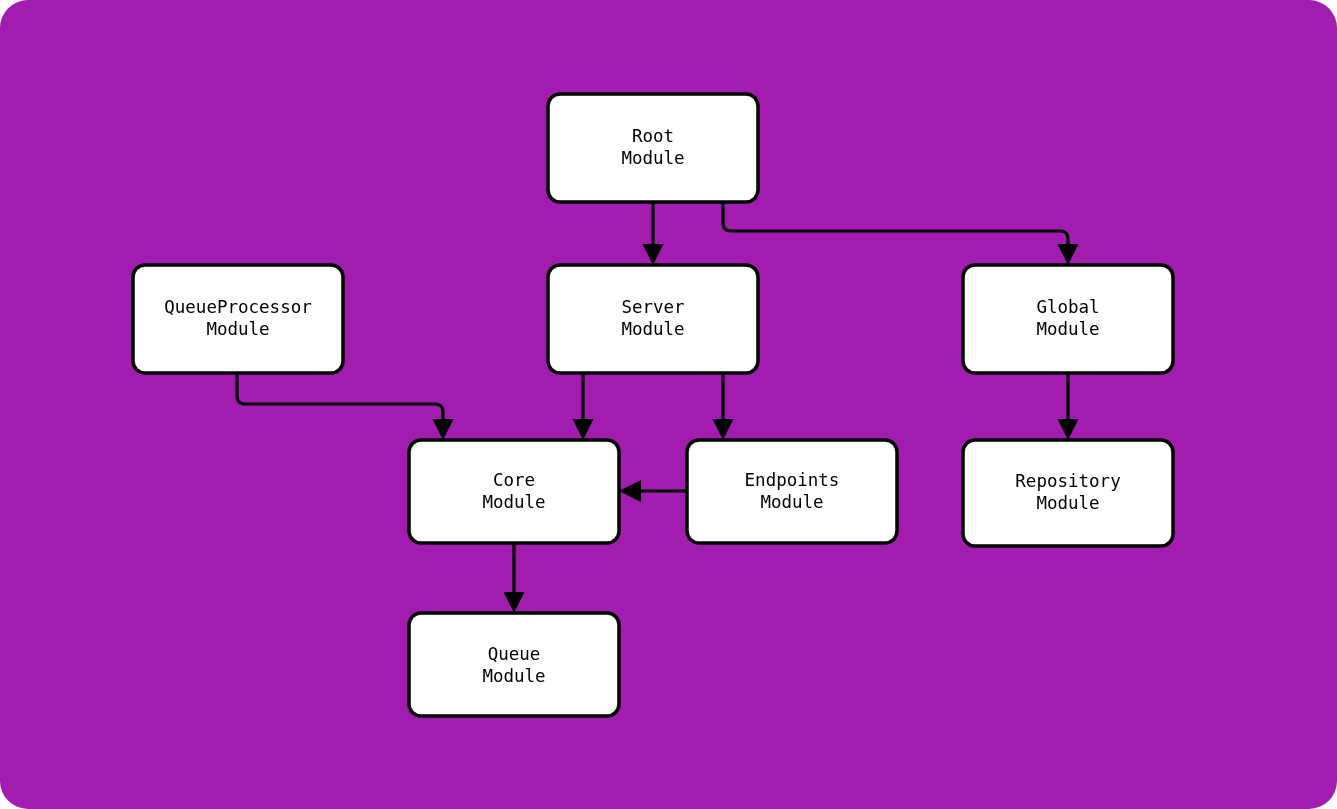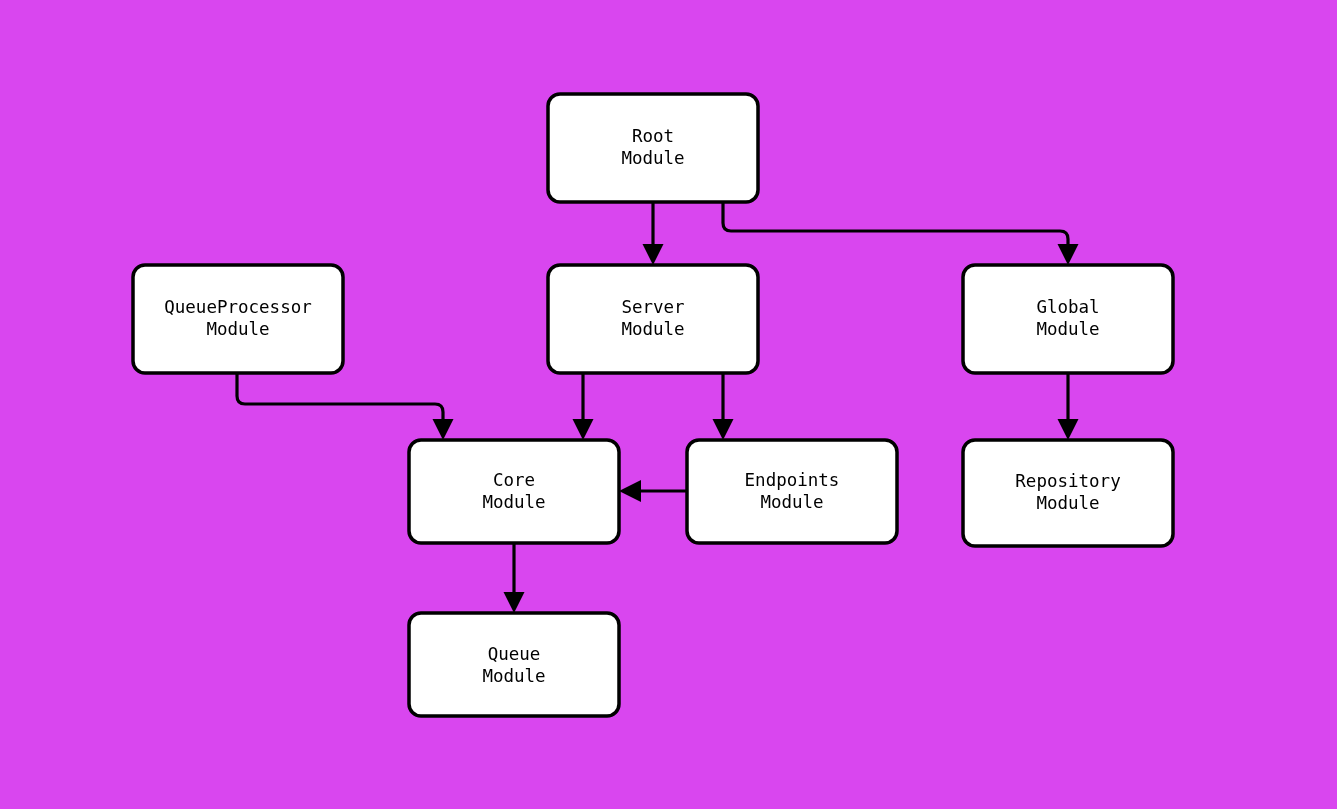--- a/index.html
+++ b/index.html
@@ -11,21 +11,22 @@
   body {
     width: 1337px;
     height: 809px;
     overflow: hidden;
     font-family: "DejaVu Sans Mono", "Liberation Mono", monospace;
   }
   #diagram-root {
     position: relative;
     width: 1337px;
     height: 809px;
-    background: #d946ef;
+    background: #a21caf;
+    border-radius: 28px;
   }
   svg#diagram-canvas {
     display: block;
     width: 1337px;
     height: 809px;
   }
   .node-box {
     fill: #ffffff;
     stroke: #000000;
     stroke-width: 3.5;

